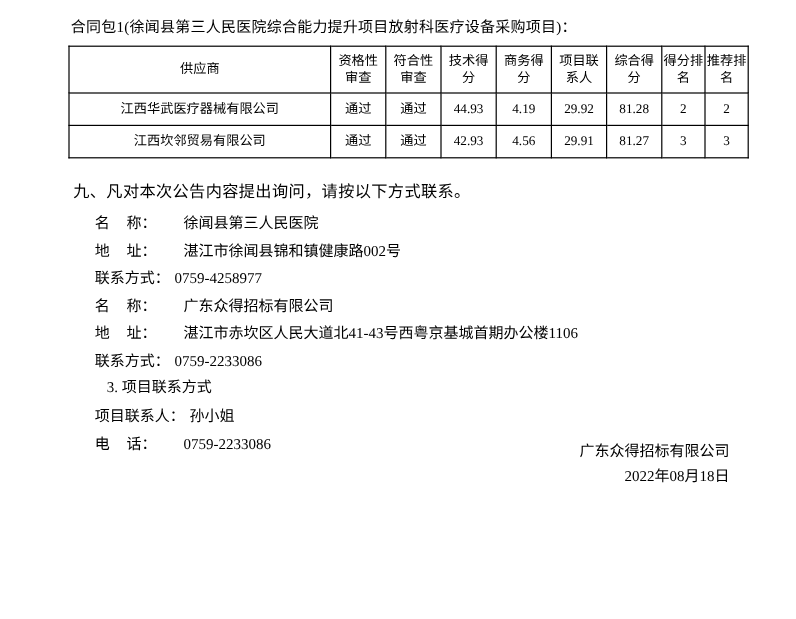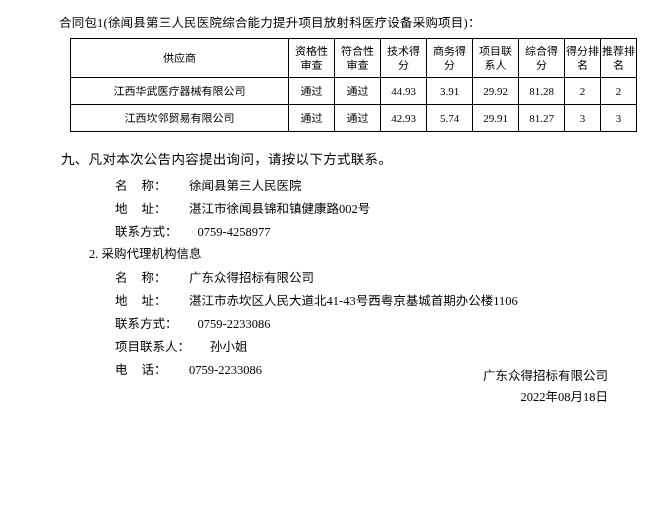--- a/index.html
+++ b/index.html
@@ -25,21 +25,21 @@
   }
   .lot-title {
     font-size: 12.5px;
     line-height: 18px;
     margin: 4px 0 6px 4px;
     letter-spacing: 0.2px;
   }
   table.bid-table {
     border-collapse: collapse;
     width: 556px;
-    margin: 0 0 0 15px;
+    margin: 0 0 0 2px;
     table-layout: fixed;
   }
   table.bid-table th,
   table.bid-table td {
     border: 1px solid #000000;
     font-size: 11px;
     font-weight: normal;
     text-align: center;
     vertical-align: middle;
     padding: 2px 1px;
@@ -67,31 +67,31 @@
     margin: 16px 0 8px 6px;
     letter-spacing: 0.3px;
   }
   .num-item {
     font-size: 12.5px;
     margin: 0 0 4px 34px;
     line-height: 19px;
   }
   .field-row {
     font-size: 12.5px;
-    margin: 0 0 3px 60px;
+    margin: 0 0 3px 24px;
     line-height: 20px;
     white-space: nowrap;
   }
   .field-label {
     display: inline-block;
     width: 74px;
   }
   .field-label.wide {
     width: auto;
-    padding-right: 20px;
+    padding-right: 4px;
   }
   .spaced {
     letter-spacing: 14px;
   }
   .sign-block {
     position: absolute;
     right: 55px;
     bottom: 108px;
     text-align: right;
     font-size: 12.5px;
@@ -129,63 +129,63 @@
         <th>得分排名</th>
         <th>推荐排名</th>
       </tr>
     </thead>
     <tbody>
       <tr>
         <td>江西华武医疗器械有限公司</td>
         <td>通过</td>
         <td>通过</td>
         <td>44.93</td>
-        <td>3.91</td>
+        <td>4.19</td>
         <td>29.92</td>
         <td>81.28</td>
         <td>2</td>
         <td>2</td>
       </tr>
       <tr>
         <td>江西坎邻贸易有限公司</td>
         <td>通过</td>
         <td>通过</td>
         <td>42.93</td>
-        <td>5.74</td>
+        <td>4.56</td>
         <td>29.91</td>
         <td>81.27</td>
         <td>3</td>
         <td>3</td>
       </tr>
     </tbody>
   </table>
 
   <div class="section-head">九、凡对本次公告内容提出询问，请按以下方式联系。</div>
 
   <div class="field-row">
     <span class="field-label"><span class="spaced">名</span><span>称：</span></span><span>徐闻县第三人民医院</span>
   </div>
   <div class="field-row">
     <span class="field-label"><span class="spaced">地</span><span>址：</span></span><span>湛江市徐闻县锦和镇健康路002号</span>
   </div>
   <div class="field-row">
     <span class="field-label wide">联系方式：</span><span>0759-4258977</span>
   </div>
 
-  <div class="num-item">2. 采购代理机构信息</div>
   <div class="field-row">
     <span class="field-label"><span class="spaced">名</span><span>称：</span></span><span>广东众得招标有限公司</span>
   </div>
   <div class="field-row">
     <span class="field-label"><span class="spaced">地</span><span>址：</span></span><span>湛江市赤坎区人民大道北41-43号西粤京基城首期办公楼1106</span>
   </div>
   <div class="field-row">
     <span class="field-label wide">联系方式：</span><span>0759-2233086</span>
   </div>
 
+  <div class="num-item">3. 项目联系方式</div>
   <div class="field-row">
     <span class="field-label wide">项目联系人：</span><span>孙小姐</span>
   </div>
   <div class="field-row">
     <span class="field-label"><span class="spaced">电</span><span>话：</span></span><span>0759-2233086</span>
   </div>
 
   <div class="sign-block">
     <div>广东众得招标有限公司</div>
     <div>2022年08月18日</div>

